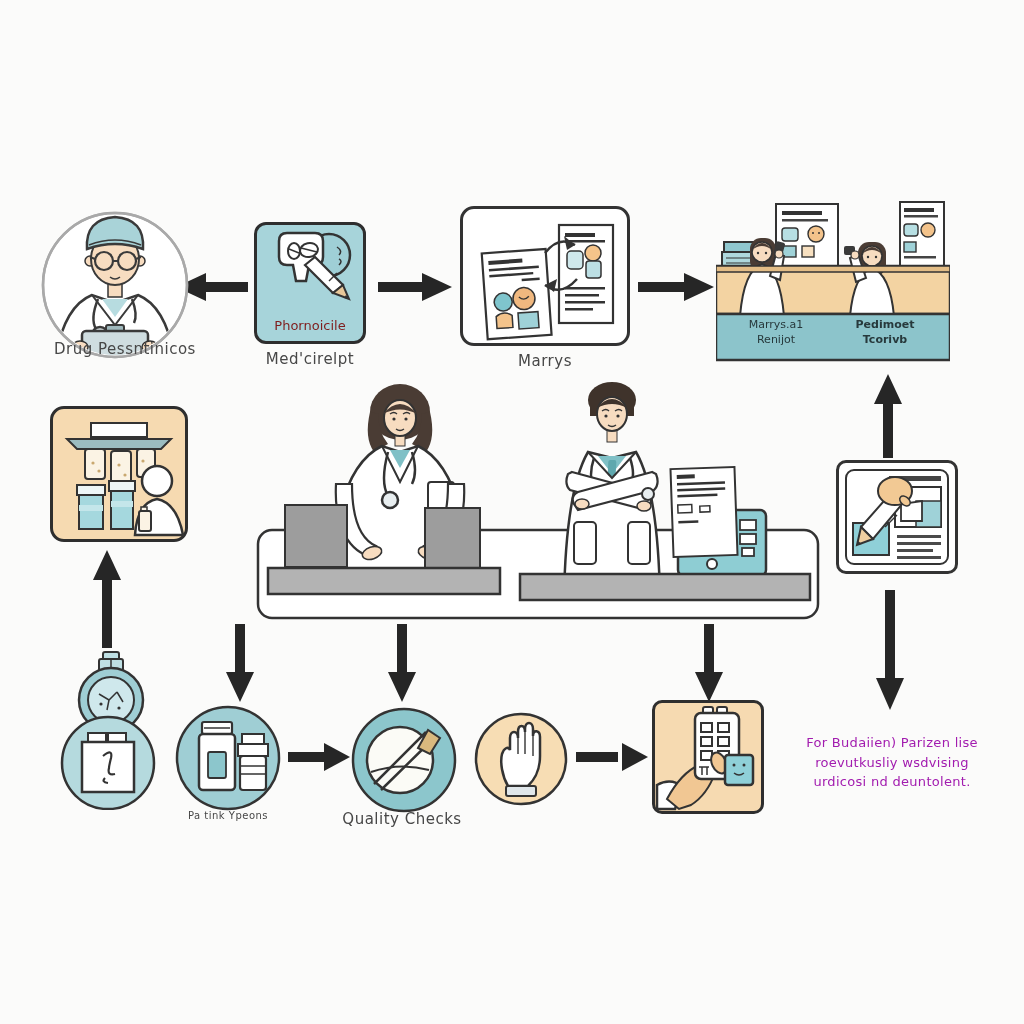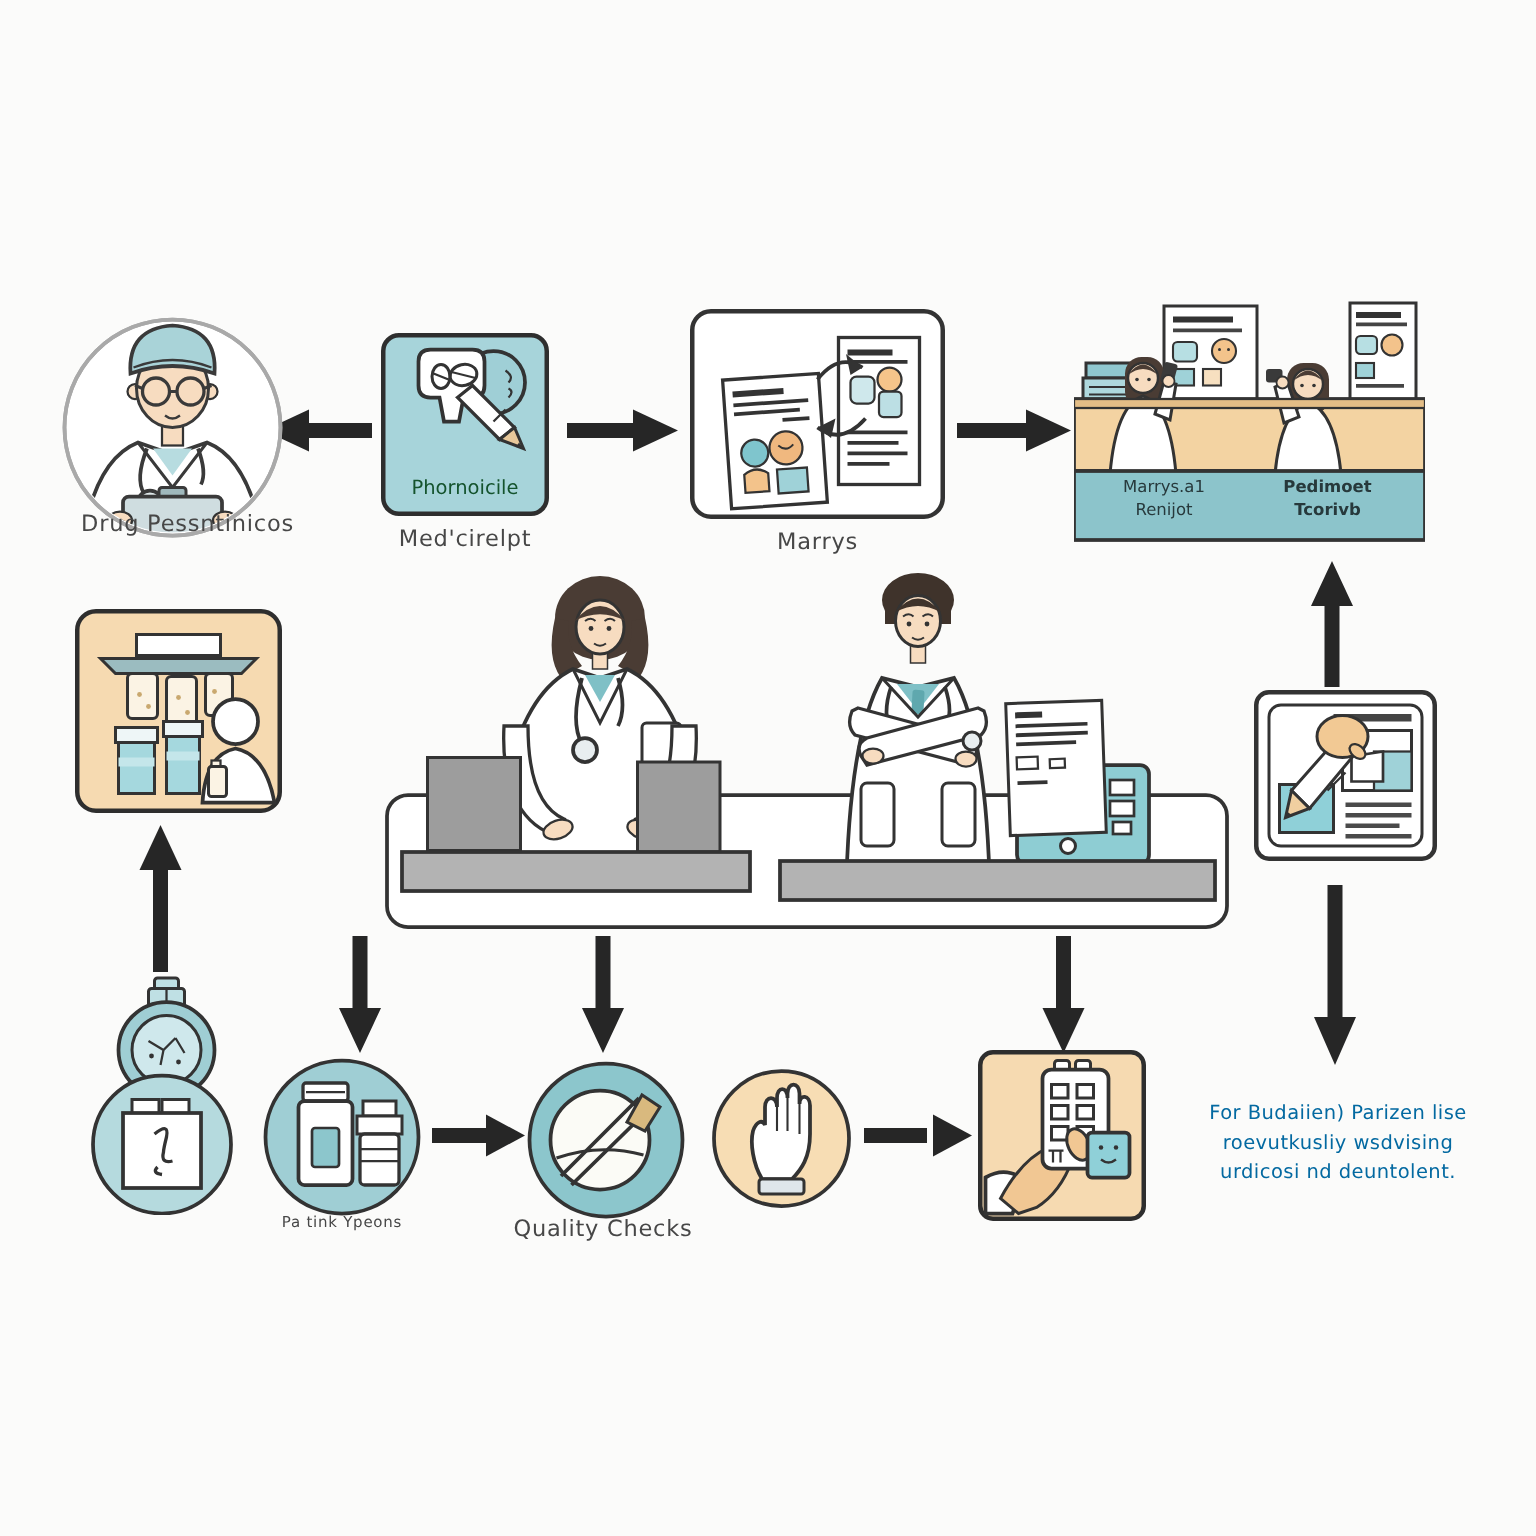--- a/index.html
+++ b/index.html
@@ -2,25 +2,25 @@
 <html><head>
 <meta charset="utf-8">
 <style>
   html,body{margin:0;padding:0;background:#fafafa;}
   .canvas{position:relative;width:1024px;height:1024px;background:#fbfbfa;overflow:hidden;
           font-family:"DejaVu Sans",sans-serif;}
   .abs{position:absolute;}
   .lbl{position:absolute;text-align:center;color:#474747;font-size:15px;letter-spacing:.5px;}
   .lbl-sm{font-size:10px;}
   .band-txt{position:absolute;text-align:center;color:#27393c;font-size:11px;line-height:1.35;font-weight:500;}
-  .note{position:absolute;text-align:center;color:#0369a1;font-size:13px;line-height:1.5;letter-spacing:.3px;}
+  .note{position:absolute;text-align:center;color:#a21caf;font-size:13px;line-height:1.5;letter-spacing:.3px;}
   .box-teal{position:absolute;background:#a7d4da;border:3px solid #2e2e2e;border-radius:12px;}
   .box-orange{position:absolute;background:#f6dab1;border:3px solid #2e2e2e;border-radius:14px;}
   .card{position:absolute;background:#ffffff;border:3px solid #333333;border-radius:14px;}
-  .inbox-lbl{position:absolute;left:0;right:0;bottom:8px;text-align:center;color:#14532d;font-size:13px;}
+  .inbox-lbl{position:absolute;left:0;right:0;bottom:8px;text-align:center;color:#7f1d1d;font-size:13px;}
   svg{display:block;}
   .arrows{position:absolute;left:0;top:0;pointer-events:none;}
   .arrows *{fill:#262626;}
 </style>
 </head>
 <body>
 
 <div class="canvas">
 
   <svg class="arrows" width="1024" height="1024">

